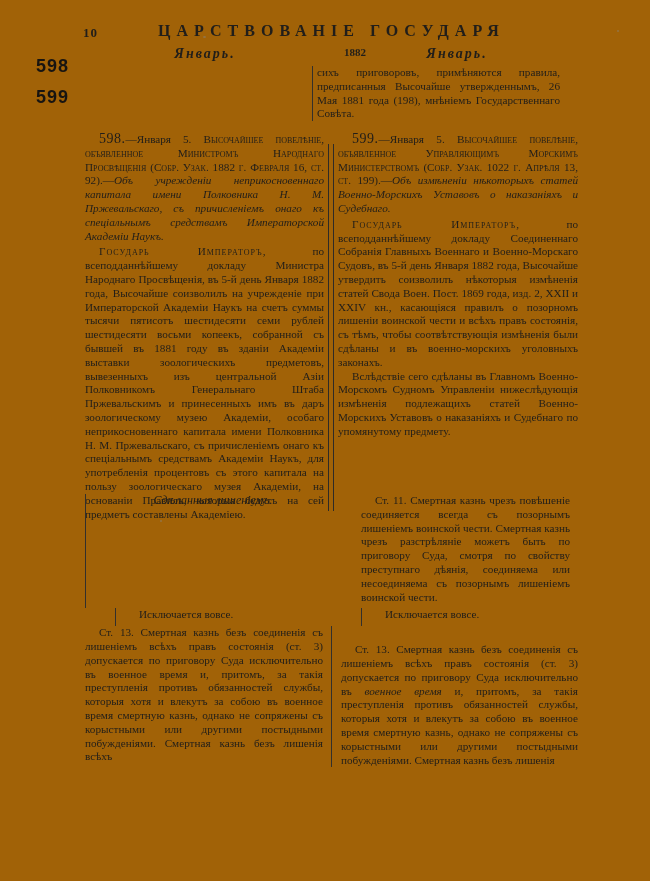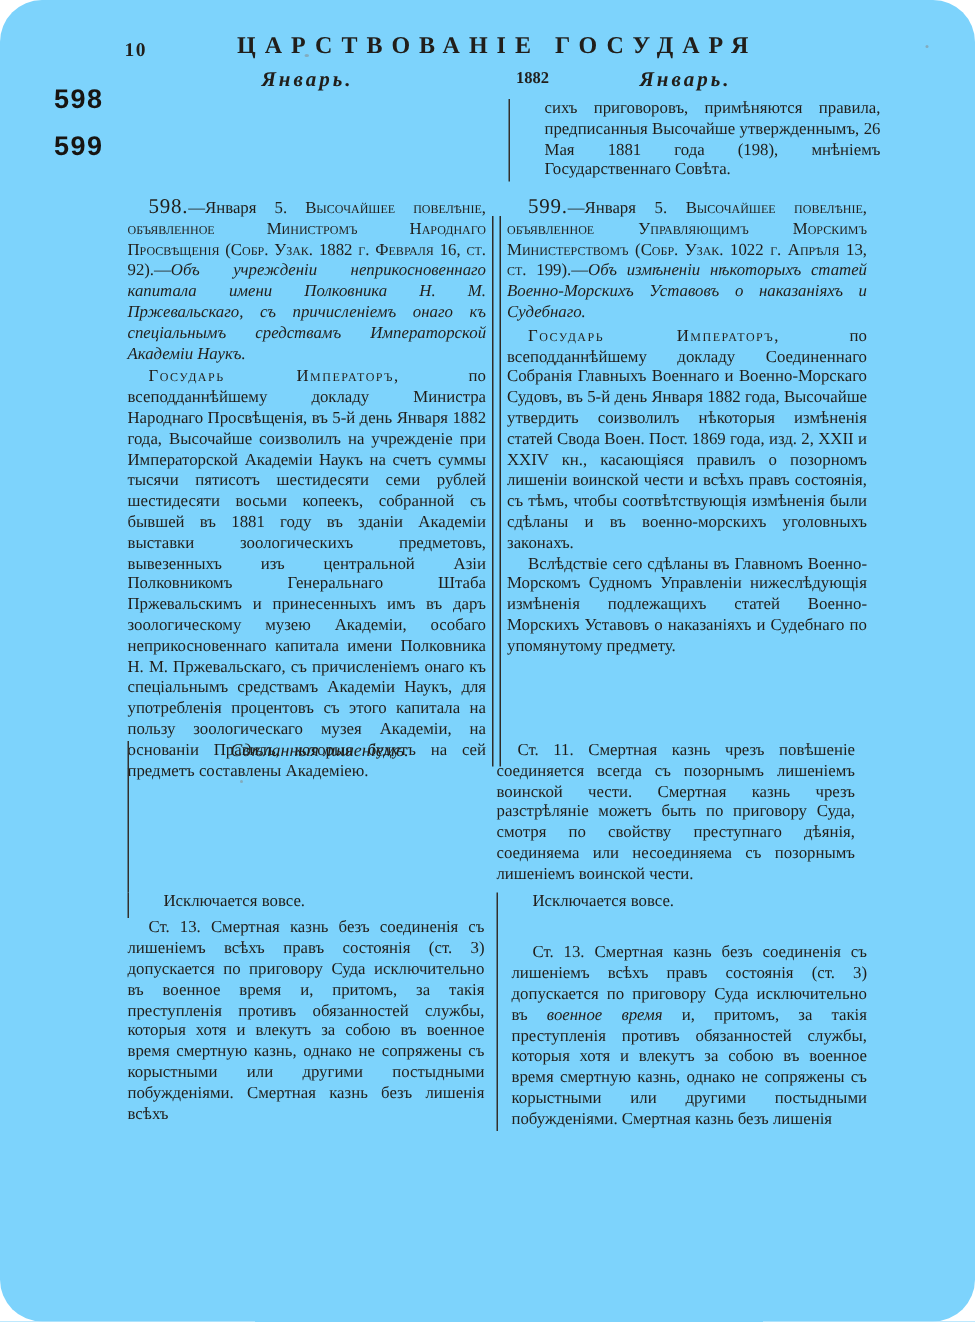--- a/index.html
+++ b/index.html
@@ -3,42 +3,42 @@
 <meta charset="utf-8">
 <style>
   html,body{margin:0;padding:0;}
   body{
     width:650px;height:881px;
     background:#ffffff;
     font-family:"Liberation Serif","DejaVu Serif",serif;
     color:#211e1a;
     overflow:hidden;
   }
-  .page{position:relative;width:650px;height:881px;background:#7dd3fc;overflow:hidden;border-radius:28px;}
+  .page{position:relative;width:650px;height:881px;background:#a16207;overflow:hidden;}
 
   
   .page-num{position:absolute;top:25px;left:83px;font-size:13px;font-weight:bold;letter-spacing:1px;}
   .header-title{position:absolute;top:22px;left:85px;width:493px;text-align:center;
     font-size:16px;font-weight:bold;letter-spacing:6px;white-space:nowrap;}
   .month-left{position:absolute;top:46px;left:85px;width:240px;text-align:center;
     font-style:italic;font-weight:bold;font-size:14px;letter-spacing:2px;}
   .year{position:absolute;top:46px;left:300px;width:66px;text-align:right;
     font-size:11px;font-weight:bold;}
   .month-right{position:absolute;top:46px;left:337px;width:240px;text-align:center;
     font-style:italic;font-weight:bold;font-size:14px;letter-spacing:2px;}
 
   
   .marginal{position:absolute;left:36px;font-size:18px;font-weight:bold;
     font-family:Liberation Sans, sans-serif;letter-spacing:1px;color:#171411;}
   .m1{top:56px}
   .m2{top:87px}
 
   
-  .cont-block{position:absolute;top:66px;left:339px;width:248px;box-sizing:border-box;
-    border-left:1.5px solid #33302c;padding-left:23px;}
+  .cont-block{position:absolute;top:66px;left:312px;width:248px;box-sizing:border-box;
+    border-left:1.5px solid #33302c;padding-left:4px;}
 
   
   .doc{margin:0;font-size:11.2px;line-height:13.8px;text-align:justify;text-indent:14px;}
   .doc.noindent{text-indent:0;}
   .gap-top{margin-top:2px;}
   .num-lead{font-weight:normal;font-size:14px;letter-spacing:0.5px;}
   .sc{font-variant:small-caps;}
   .subject{font-style:italic;}
   .lead-sc{font-variant:small-caps;letter-spacing:1px;}
   .ital{font-style:italic;}
@@ -54,21 +54,21 @@
   .section-heading{position:absolute;top:471px;left:85px;width:493px;text-align:center;
     font-size:12.5px;font-weight:bold;font-variant:small-caps;letter-spacing:0.3px;}
 
   
   .cmp{position:absolute;top:494px;left:85px;width:493px;display:grid;
     grid-template-columns:246px 247px;}
   .cell-l{box-sizing:border-box;padding-right:8px;}
   .cell-r{box-sizing:border-box;border-left:1.5px solid #33302c;padding-left:9px;}
   .col-header{font-style:italic;font-size:12px;text-align:center;text-indent:0;
     padding-bottom:9px;}
-  .row-sp{padding-bottom:4px;}
+  .row-sp{padding-bottom:4px;margin-left:30px;}
   .pt-right{padding-top:17px;}
 
   
   .speck{position:absolute;background:#8a867f;border-radius:50%;opacity:.5;}
   .sp1{width:3px;height:2px;left:203px;top:36px;}
   .sp2{width:2px;height:2px;left:617px;top:30px;}
   .sp3{width:2px;height:2px;left:160px;top:520px;}
 </style>
 </head>
 <body>

